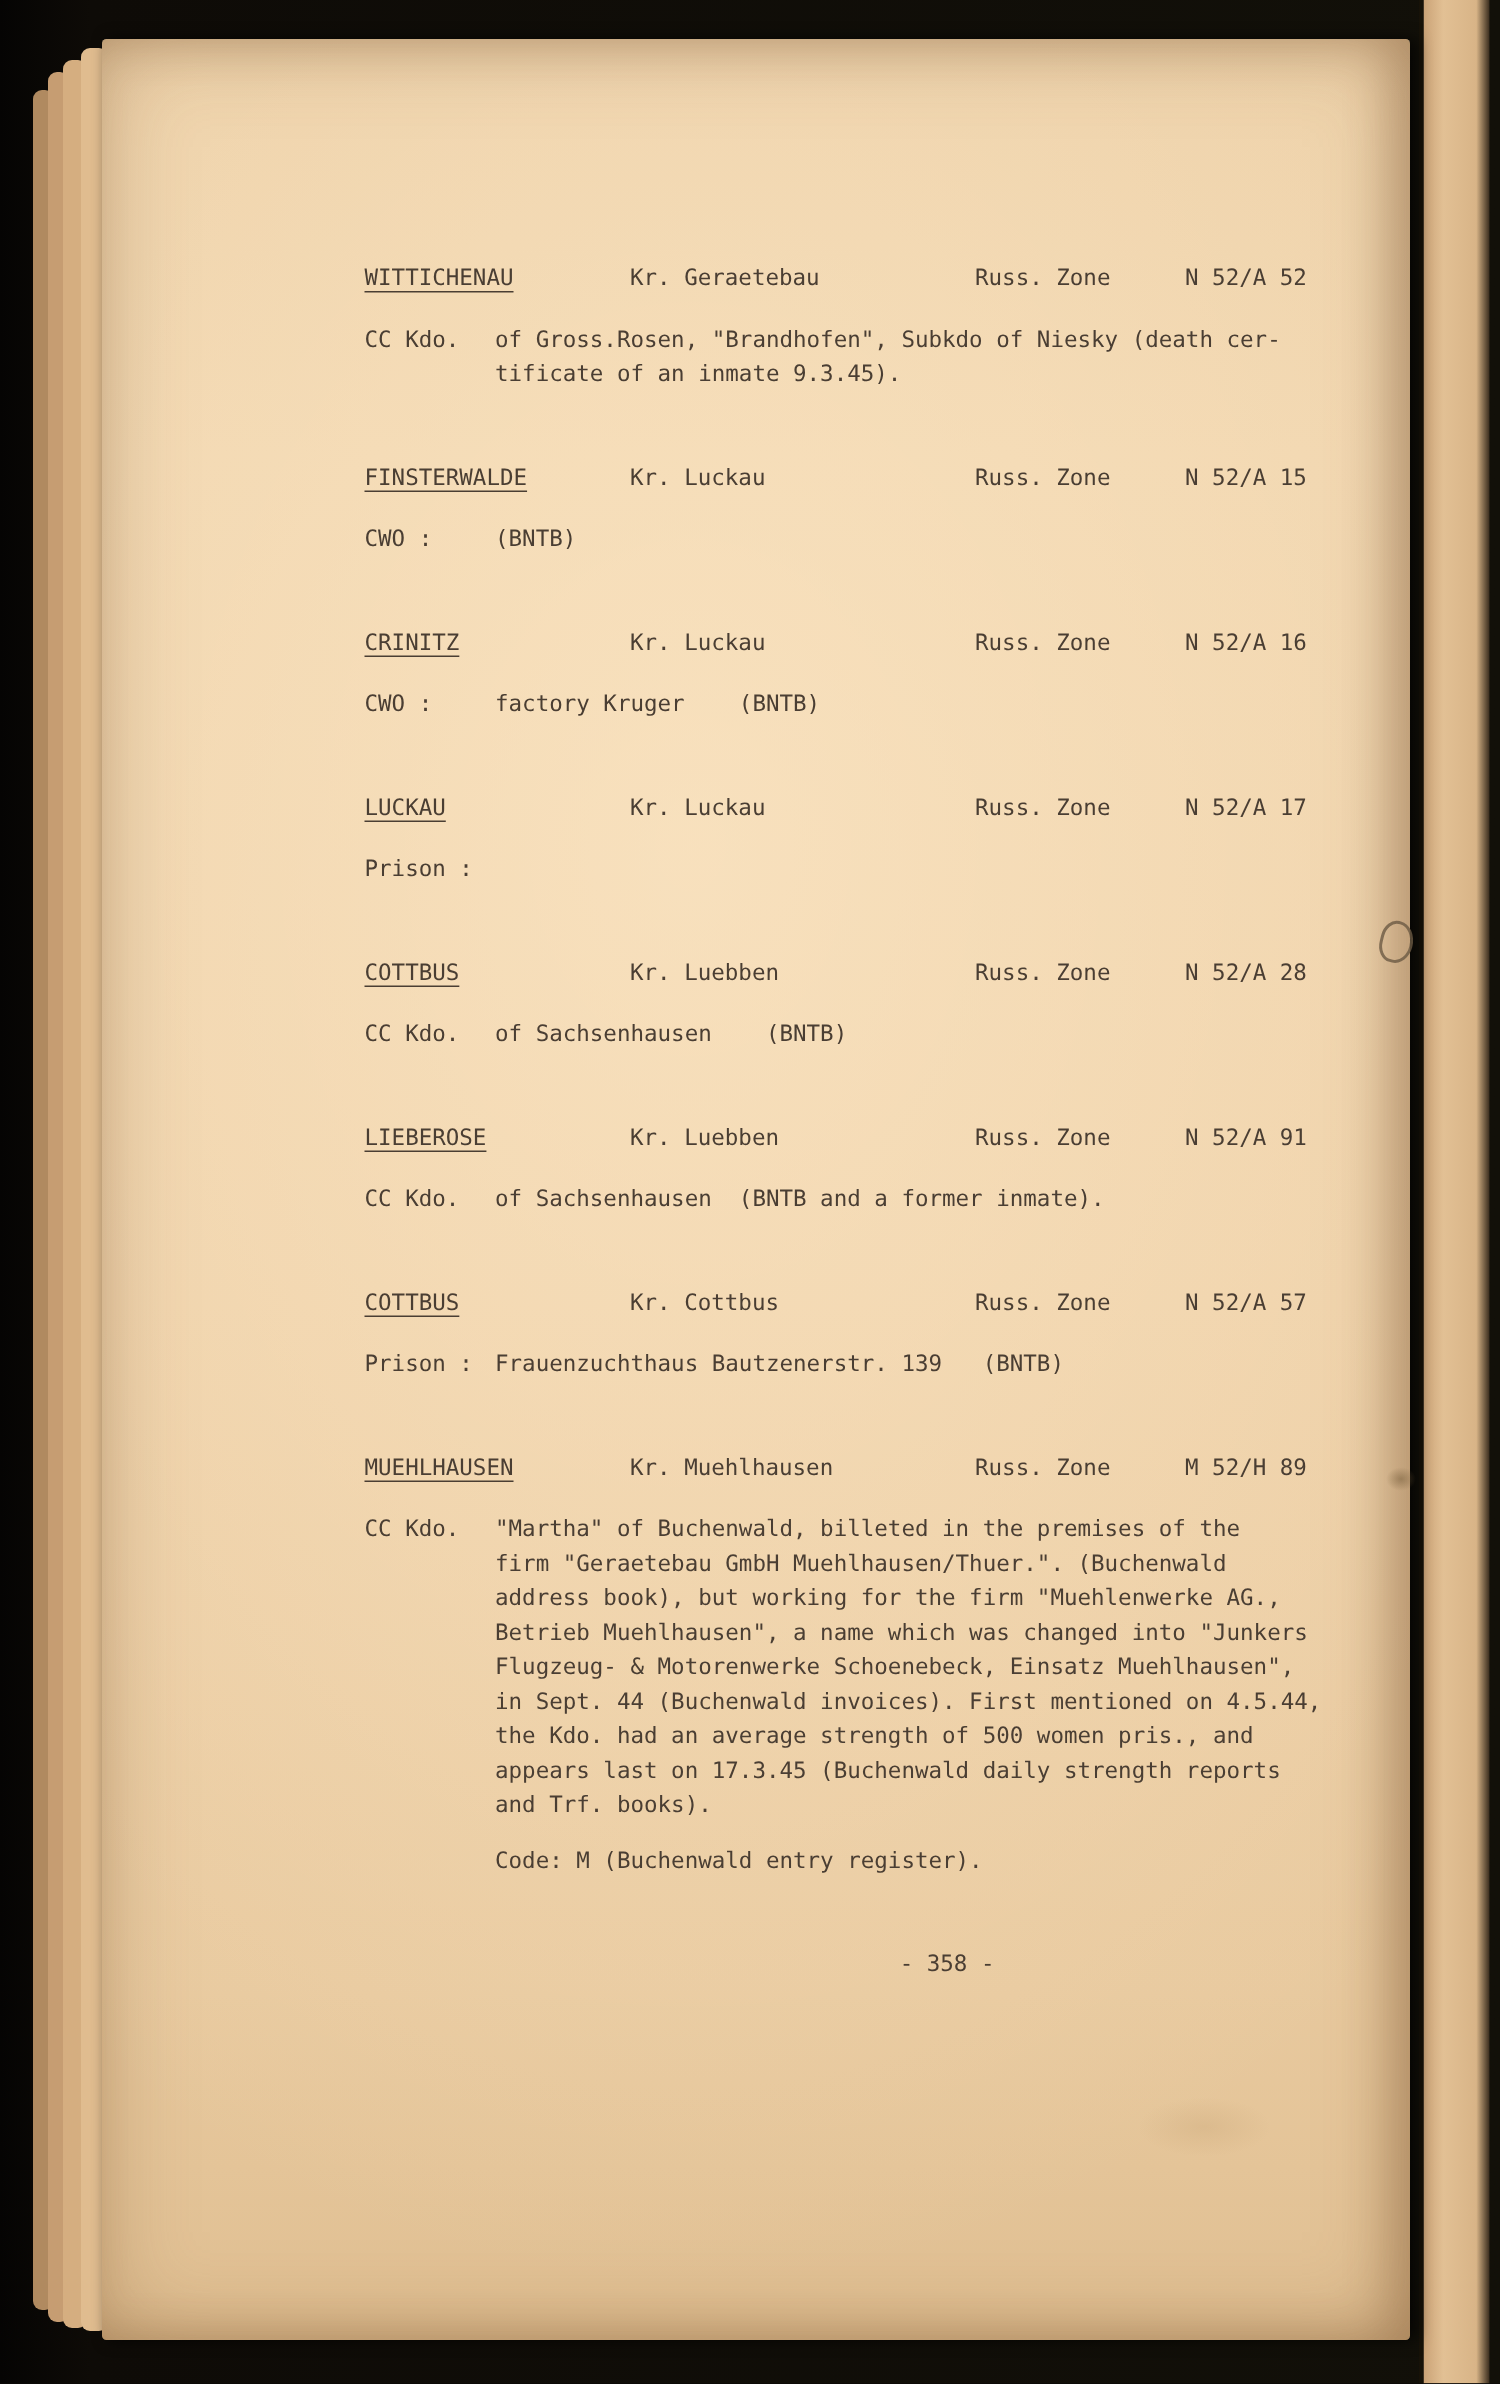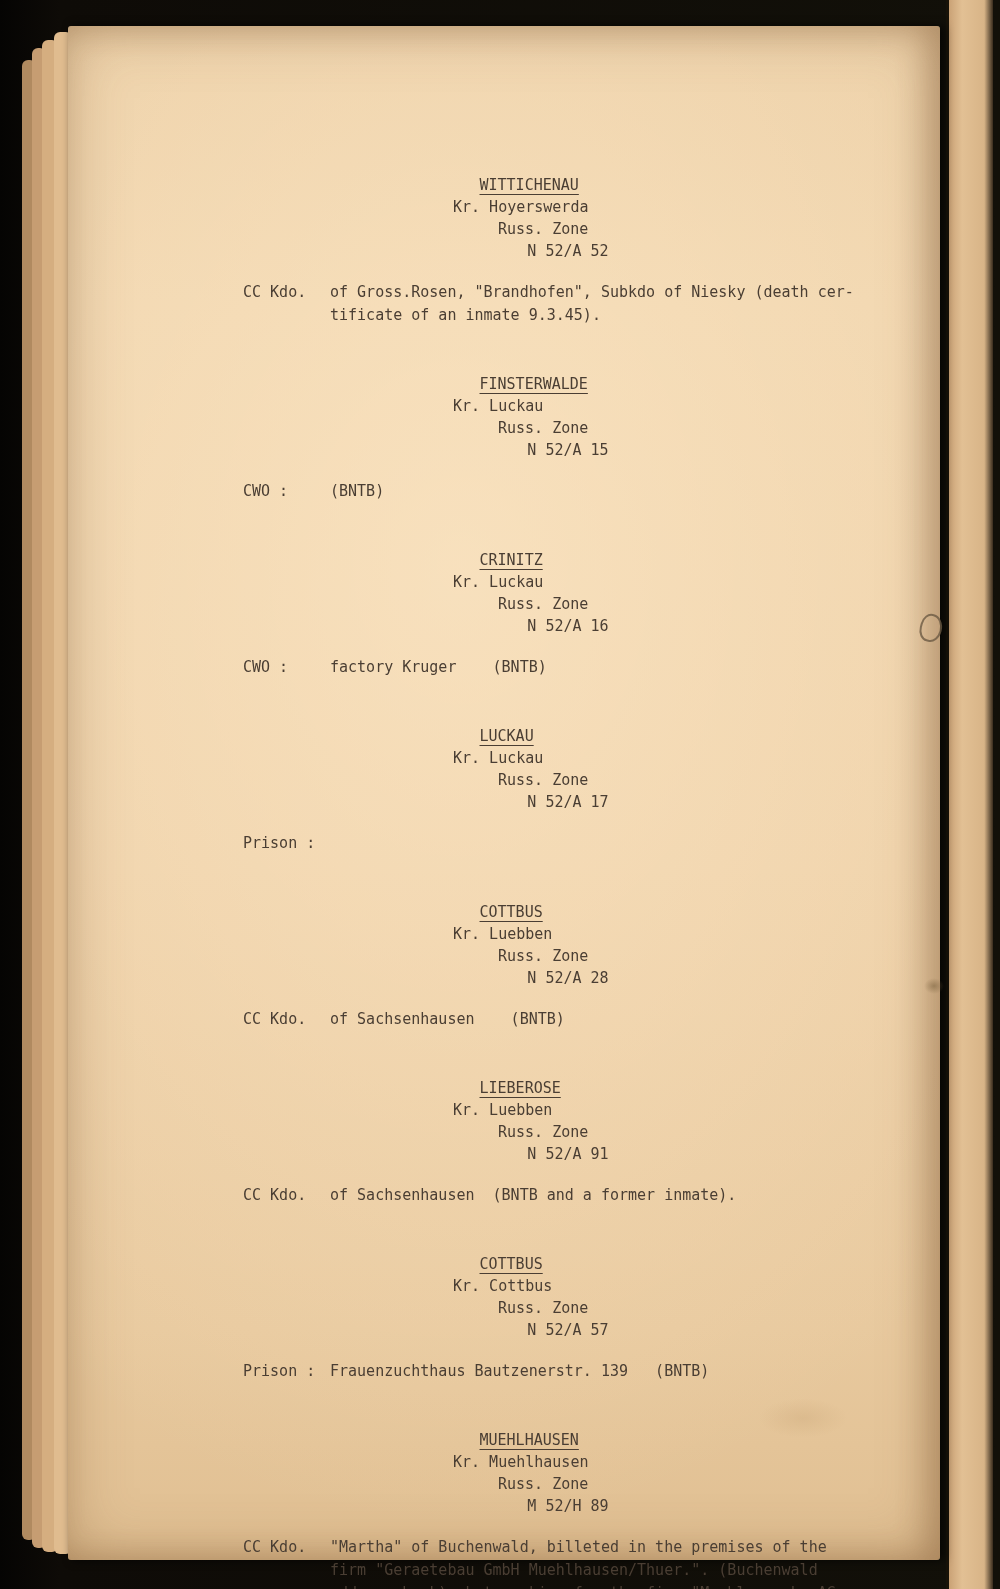--- a/index.html
+++ b/index.html
@@ -49,21 +49,20 @@
     left: 175px; top: 148px;
     width: 650px;
     color: #4a3e33;
     font-size: 15px;
   }
   .entry { margin-bottom: 46px; }
   .entry-header {
     display: flex;
     align-items: center;
     line-height: 22px;
-    flex-direction: column;
   }
   .col-name {
     width: 177px;
     text-decoration: underline;
     text-underline-offset: 4px;
     flex: 0 0 auto;
   }
   .col-kr   { width: 230px; flex: 0 0 auto; }
   .col-zone { width: 140px; flex: 0 0 auto; }
   .col-ref  { flex: 1 1 auto; white-space: nowrap; }
@@ -118,21 +117,21 @@
   <div class="page">
     <div class="doodle-circle"></div>
     <div class="smudge"></div>
     <div class="stain"></div>
 
     <div class="content">
 
       <div class="entry">
         <div class="entry-header">
           <span class="col-name">WITTICHENAU</span>
-          <span class="col-kr">Kr. Hoyerswerda</span>
+          <span class="col-kr">Kr. Geraetebau</span>
           <span class="col-zone">Russ. Zone</span>
           <span class="col-ref">N 52/A 52</span>
         </div>
         <div class="entry-body">
           <span class="body-label">CC Kdo.</span>
           <span class="body-text">of Gross.Rosen, "Brandhofen", Subkdo of Niesky (death cer-
 tificate of an inmate 9.3.45).</span>
         </div>
       </div>
 

